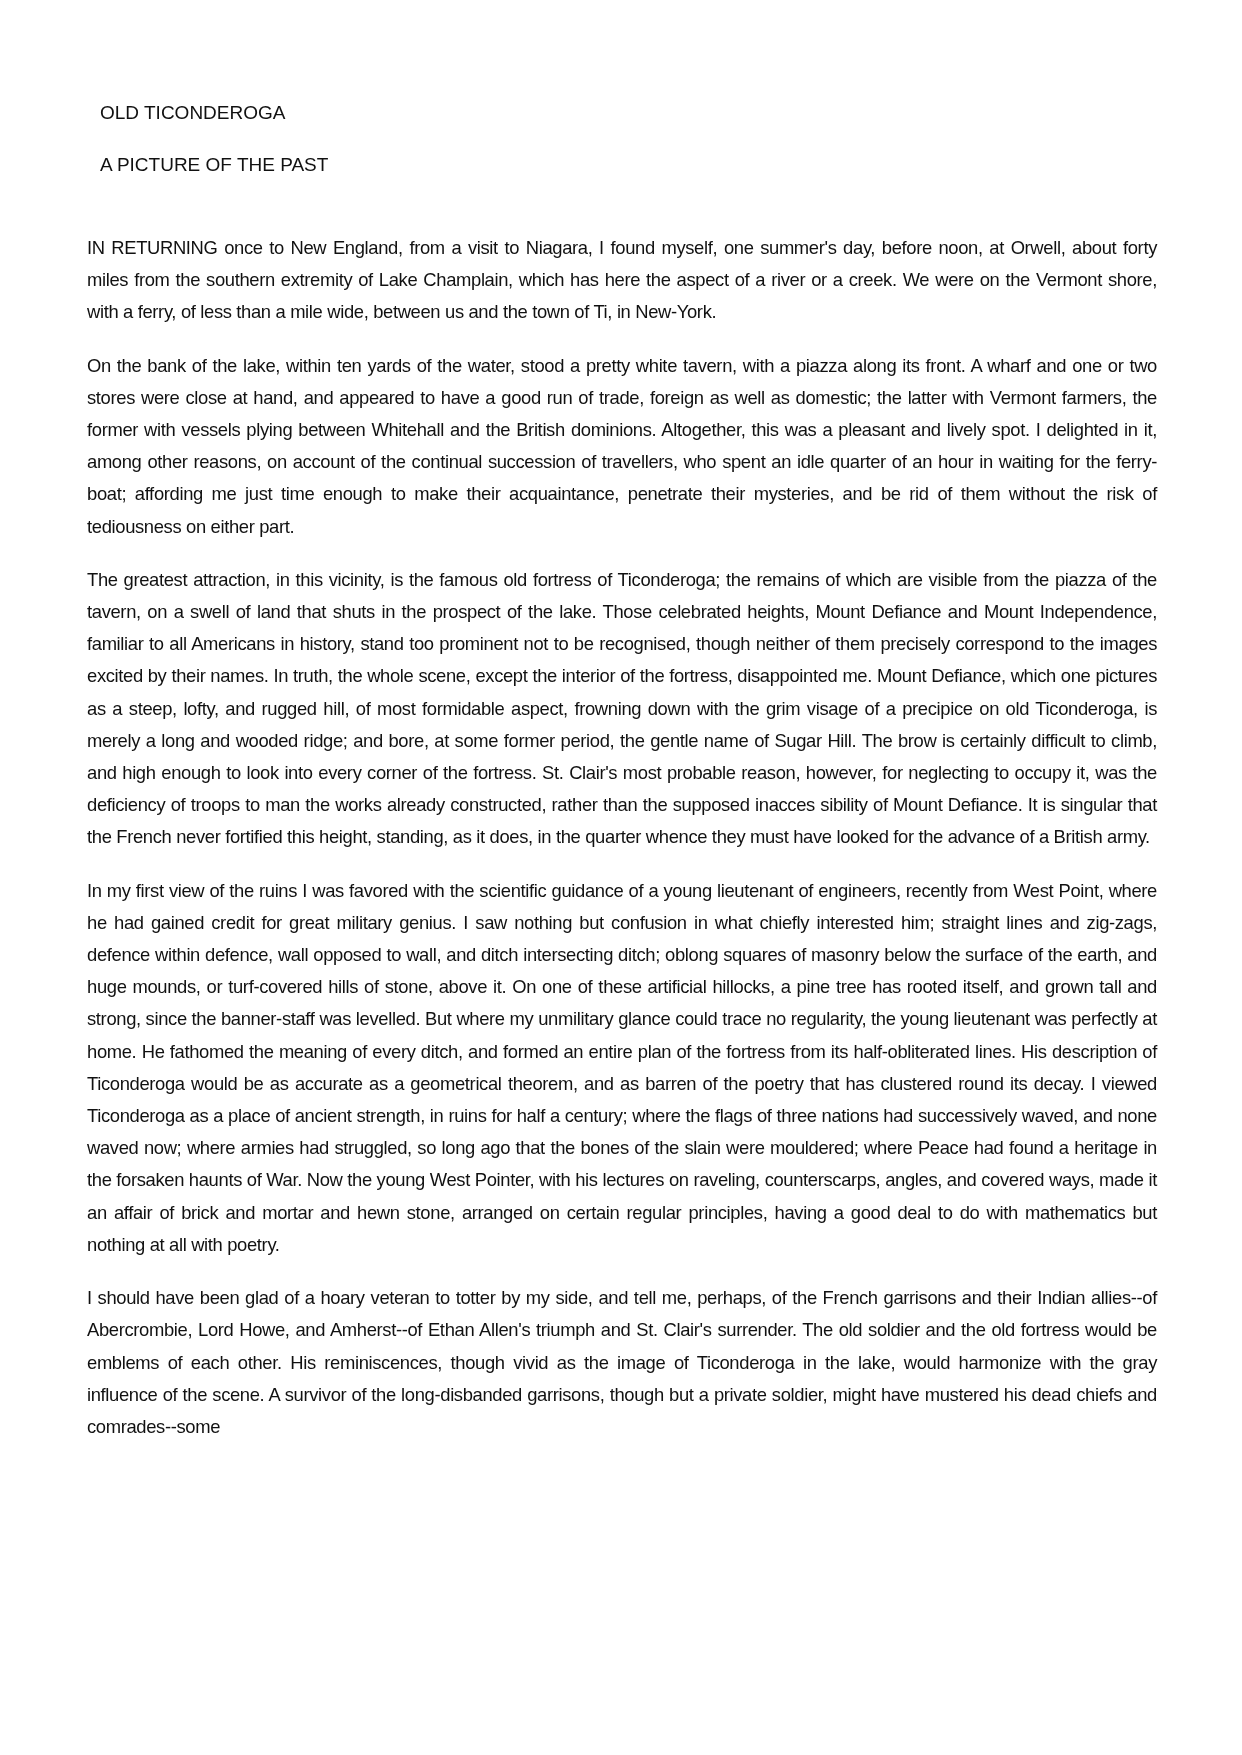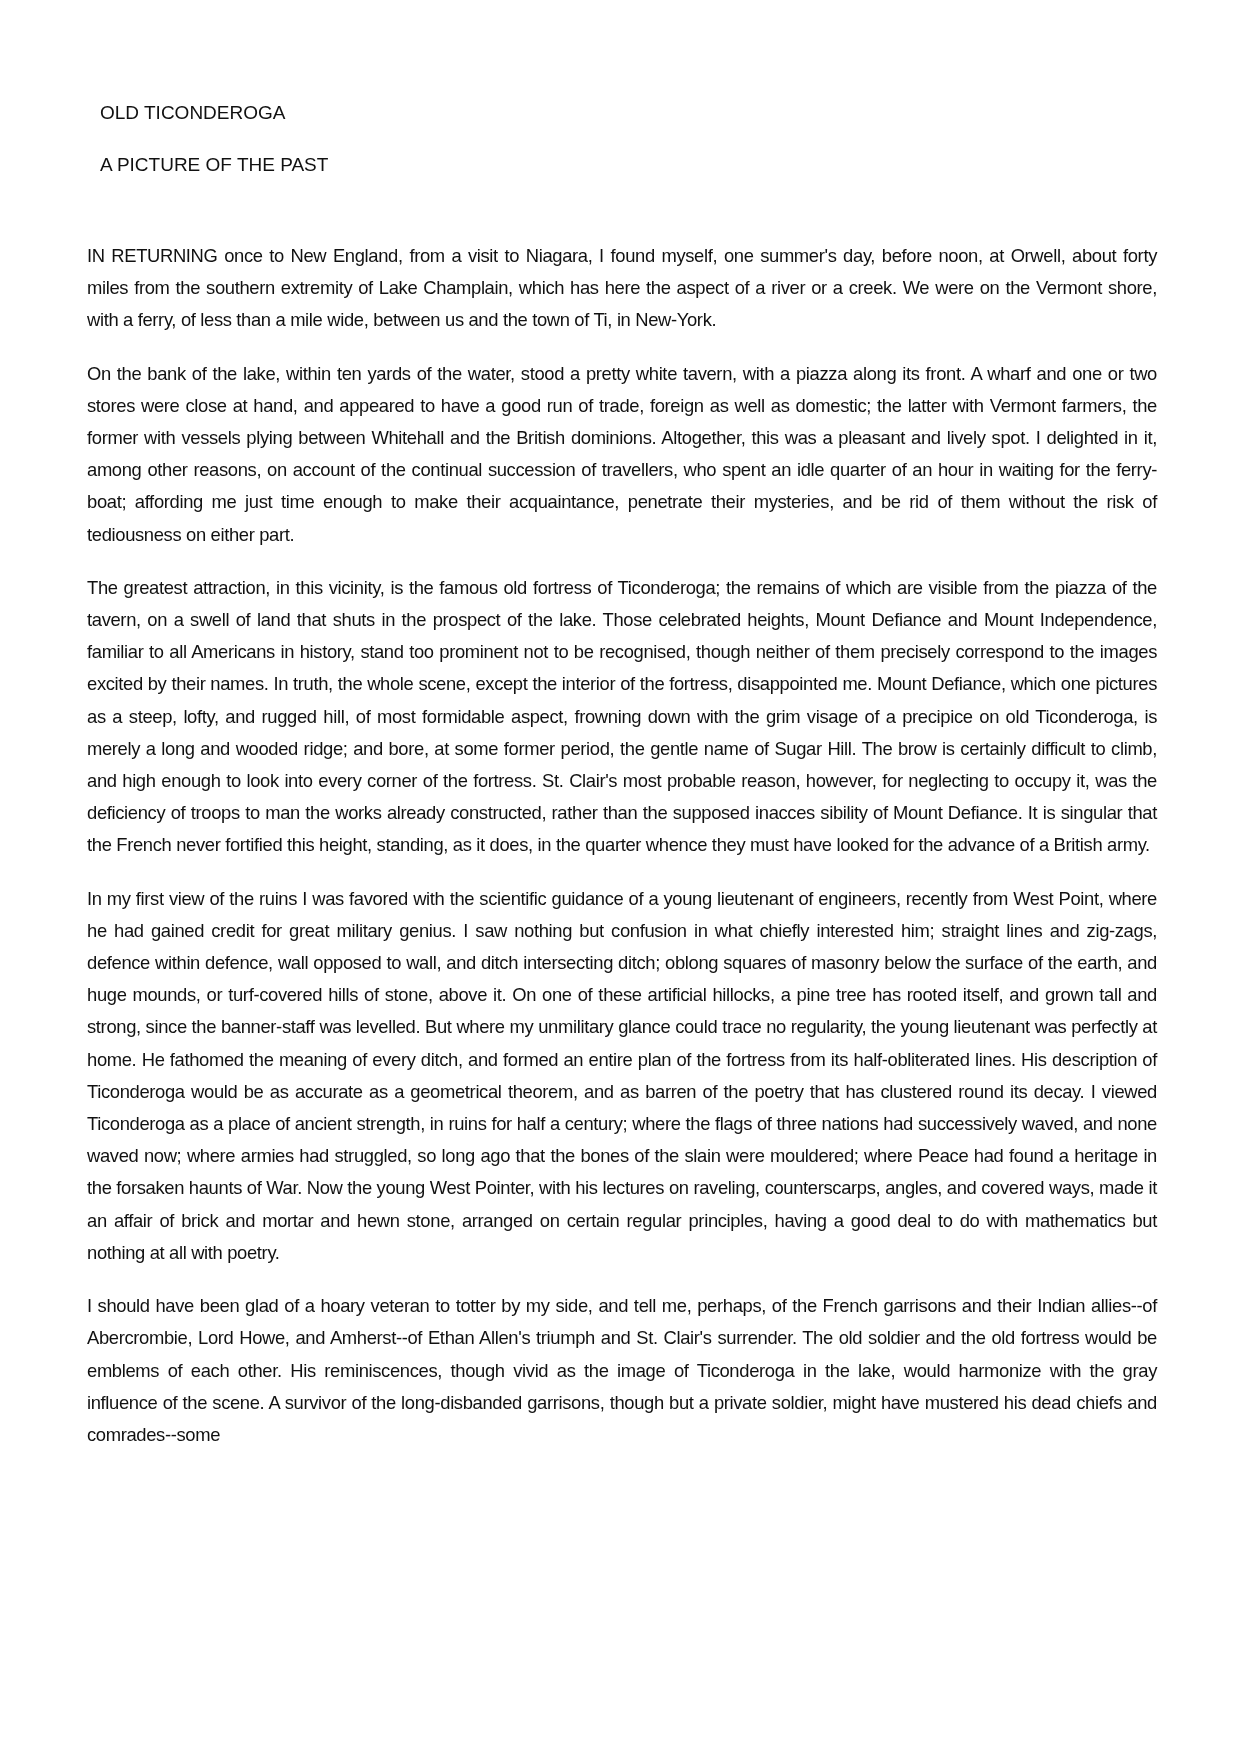--- a/index.html
+++ b/index.html
@@ -28,21 +28,21 @@
       letter-spacing: 0px;
       white-space: nowrap;
       margin: 13px;
       font-weight: normal;
     }
     #title { top: 89px; }
     #subtitle { top: 141px; text-align: center; }
     .body-text {
       position: absolute;
       left: 0;
-      top: 240px;
+      top: 232px;
       width: 1070px;
     }
     .para {
       font-size: 18.4px;
       line-height: 32.2px;
       text-align: justify;
       margin: 0 0 21px 0;
       letter-spacing: -0.35px;
       word-spacing: 0px;
     }

